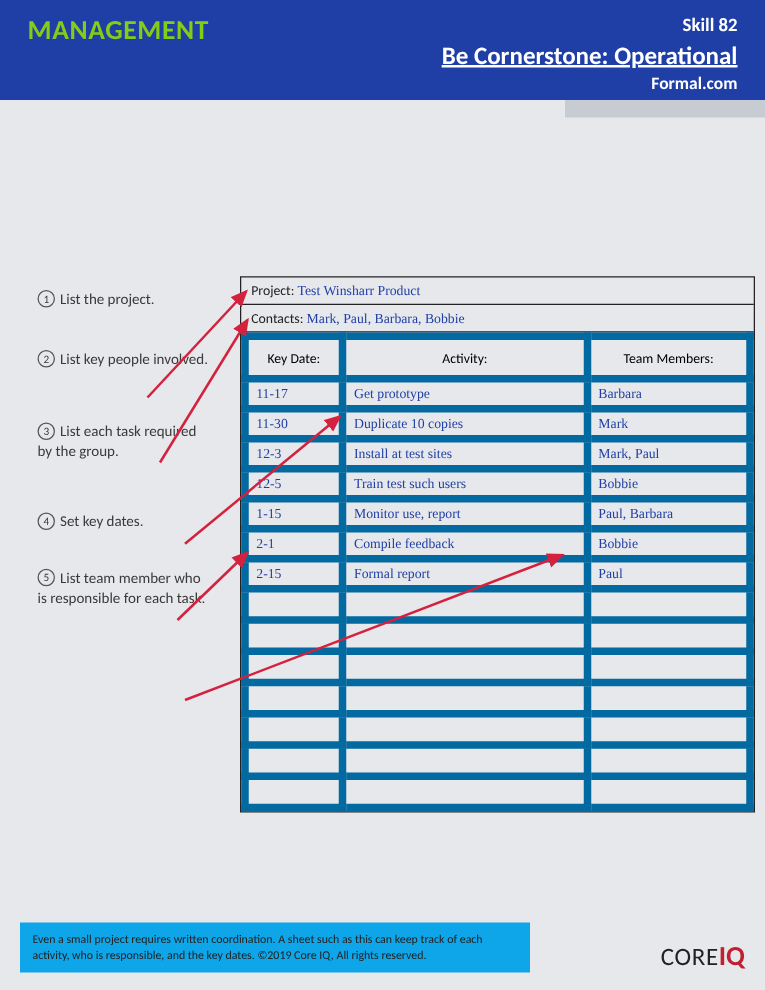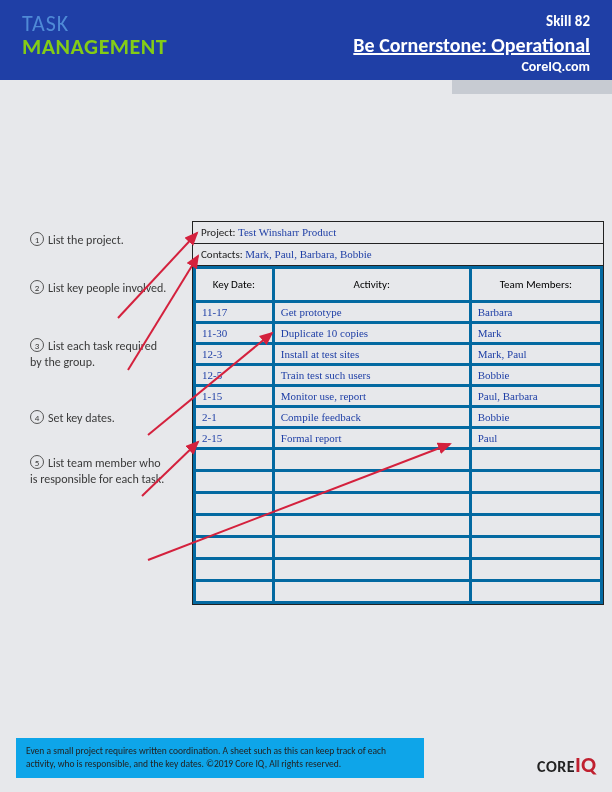--- a/index.html
+++ b/index.html
@@ -68,21 +68,21 @@
   .proj-row, .cont-row {
     border-bottom: 1px solid #222;
     padding: 4px 8px;
     font-size: 11px;
   }
   .label { color: #222; }
   .hand { font-family: "Comic Sans MS", "Segoe Script", cursive; color: #1f3fa6; font-size: 11px; }
 
   table.grid { border-collapse: collapse; width: 100%; }
   table.grid th, table.grid td {
-    border: 3px solid #0369a1;
+    border: 6px solid #0369a1;
     padding: 3px 6px;
     height: 20px;
     text-align: left;
     font-weight: normal;
   }
   table.grid th { height: 34px; vertical-align: middle; text-align: center; font-size: 11px; }
   .col-date { width: 72px; }
   .col-act  { width: 180px; }
   .col-team { width: 120px; }
 
@@ -106,35 +106,34 @@
   }
   .footer-note {
     background: #0ea5e9;
     font-size: 9.5px;
     color: #222;
     padding: 7px 10px;
     width: 408px;
     line-height: 1.35;
   }
   .logo { text-align: right; }
-  .logo .core { font-weight: 700; font-size: 16px; color: #222; letter-spacing: 0.5px; }
+  .logo .core { font-weight: 400; font-size: 20px; color: #222; letter-spacing: 0.5px; }
   .logo .iq   { font-weight: 800; font-size: 22px; color: #c0202f; }
 </style>
 </head>
 <body>
 
 <div class="header">
   <div class="title-block">
-    <div class="title-line1">TASK</div>
     <div class="title-line2">MANAGEMENT</div>
   </div>
   <div class="meta-block">
     <div class="meta-skill">Skill 82</div>
     <div class="meta-cat">Be Cornerstone: Operational</div>
-    <div class="meta-site">CoreIQ.com</div>
+    <div class="meta-site">Formal.com</div>
   </div>
 </div>
 <div class="header-tab"></div>
 
 <div class="content">
 
   <div class="callouts">
     <div class="callout" style="top:152px">
       <span class="num-circ">1</span><span>List the project.</span>
     </div>

